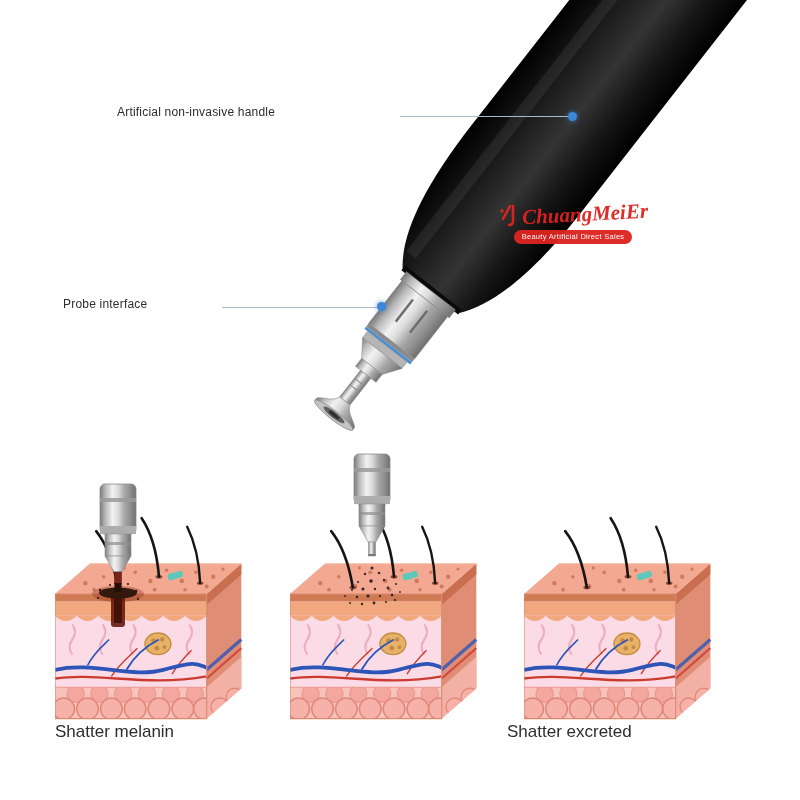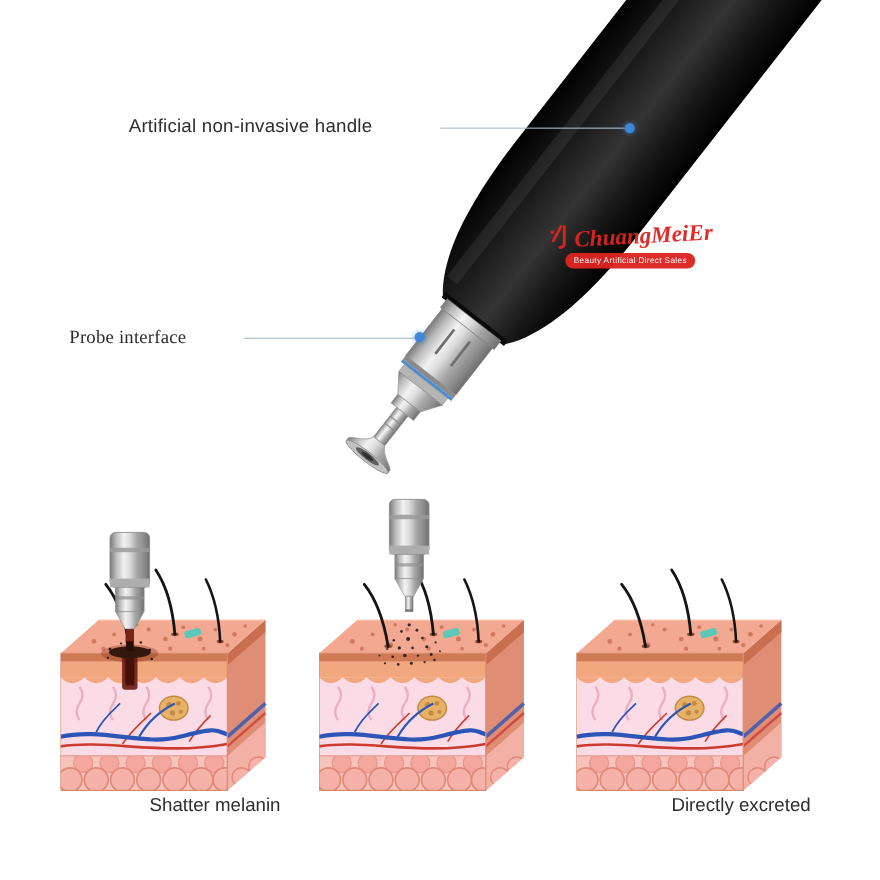--- a/index.html
+++ b/index.html
@@ -1,23 +1,23 @@
 <!DOCTYPE html>
 <html><head>
 <meta charset="utf-8">
 <style>
   html,body{margin:0;padding:0;background:#ffffff;}
   .stage{position:relative;width:800px;height:800px;background:#fff;overflow:hidden;
          font-family:"Liberation Sans",sans-serif;}
   .scene{position:absolute;left:0;top:0;}
-  .callout-label{position:absolute;font-size:17px;color:#2d2d2d;letter-spacing:.2px;white-space:nowrap;}
+  .callout-label{position:absolute;font-size:12px;color:#2d2d2d;letter-spacing:.2px;white-space:nowrap;}
   .callout-line{position:absolute;height:1px;background:#a9bac9;}
   .callout-dot{position:absolute;width:9px;height:9px;border-radius:50%;background:#3d87d6;
                box-shadow:0 0 5px rgba(61,135,214,.85);}
-  .caption{position:absolute;font-size:17px;color:#2d2d2d;text-align:right;white-space:nowrap;}
+  .caption{position:absolute;font-size:17px;color:#2d2d2d;text-align:left;white-space:nowrap;}
   .watermark{position:absolute;left:498px;top:202px;display:flex;flex-direction:column;
              align-items:center;gap:3px;opacity:.96;}
   .wm-row{display:flex;align-items:flex-end;gap:4px;}
   .wm-brand{font-family:"Liberation Serif",serif;font-style:italic;font-weight:bold;
             font-size:21px;color:#dd2420;transform:rotate(-3deg);}
   .wm-pill{background:#dd2420;color:#ffffff;font-size:7.5px;line-height:1;
            padding:3px 8px;border-radius:8px;letter-spacing:.3px;white-space:nowrap;}
 </style>
 </head>
 <body>
@@ -227,31 +227,31 @@
 
     <g>
       <use href="#skinBlock" x="524" y="505" width="195" height="217"></use>
     </g>
   </svg>
 
   <span class="callout-label" style="left:117px;top:105px;">Artificial non-invasive handle</span>
   <span class="callout-line" style="left:400px;top:116px;width:168px;"></span>
   <span class="callout-dot" style="left:568px;top:112px;"></span>
 
-  <span class="callout-label" style="left:63px;top:297px;font-family:Liberation Serif, serif;">Probe interface</span>
+  <span class="callout-label" style="left:63px;top:297px;">Probe interface</span>
   <span class="callout-line" style="left:222px;top:307px;width:155px;"></span>
   <span class="callout-dot" style="left:377px;top:302px;"></span>
 
   <div class="watermark">
     <span class="wm-row">
       <svg width="20" height="24" viewBox="0 0 20 24">
         <path d="M5 16 L12 3" stroke="#dd2420" stroke-width="2.6" stroke-linecap="round" fill="none"></path>
         <path d="M15 3 L15 18 Q15 22 11 22" stroke="#dd2420" stroke-width="2.6" stroke-linecap="round" fill="none"></path>
         <circle cx="4" cy="8" r="1.7" fill="#dd2420"></circle>
       </svg>
       <span class="wm-brand">ChuangMeiEr</span>
     </span>
     <span class="wm-pill">Beauty Artificial Direct Sales</span>
   </div>
 
   <div class="caption" style="left:55px;top:722px;width:200px;">Shatter melanin</div>
-  <div class="caption" style="left:507px;top:722px;width:230px;">Directly excreted</div>
+  <div class="caption" style="left:507px;top:722px;width:230px;">Shatter excreted</div>
 </div>
 
 </body></html>

